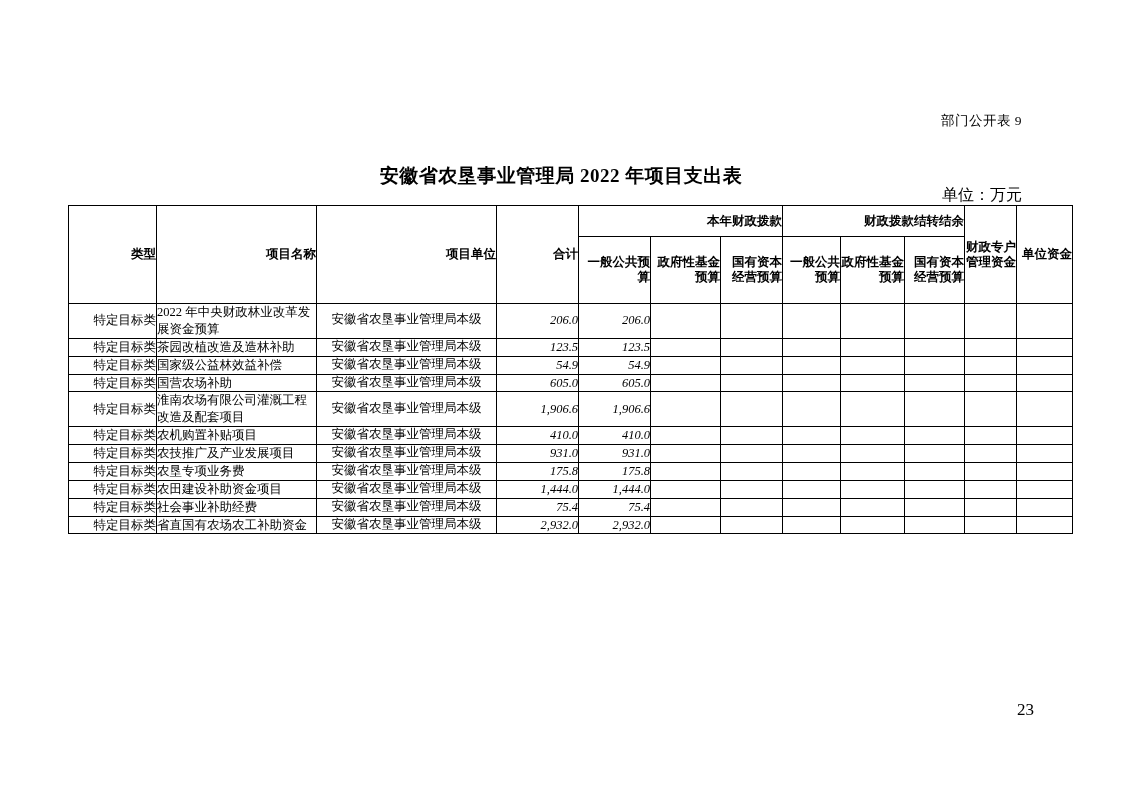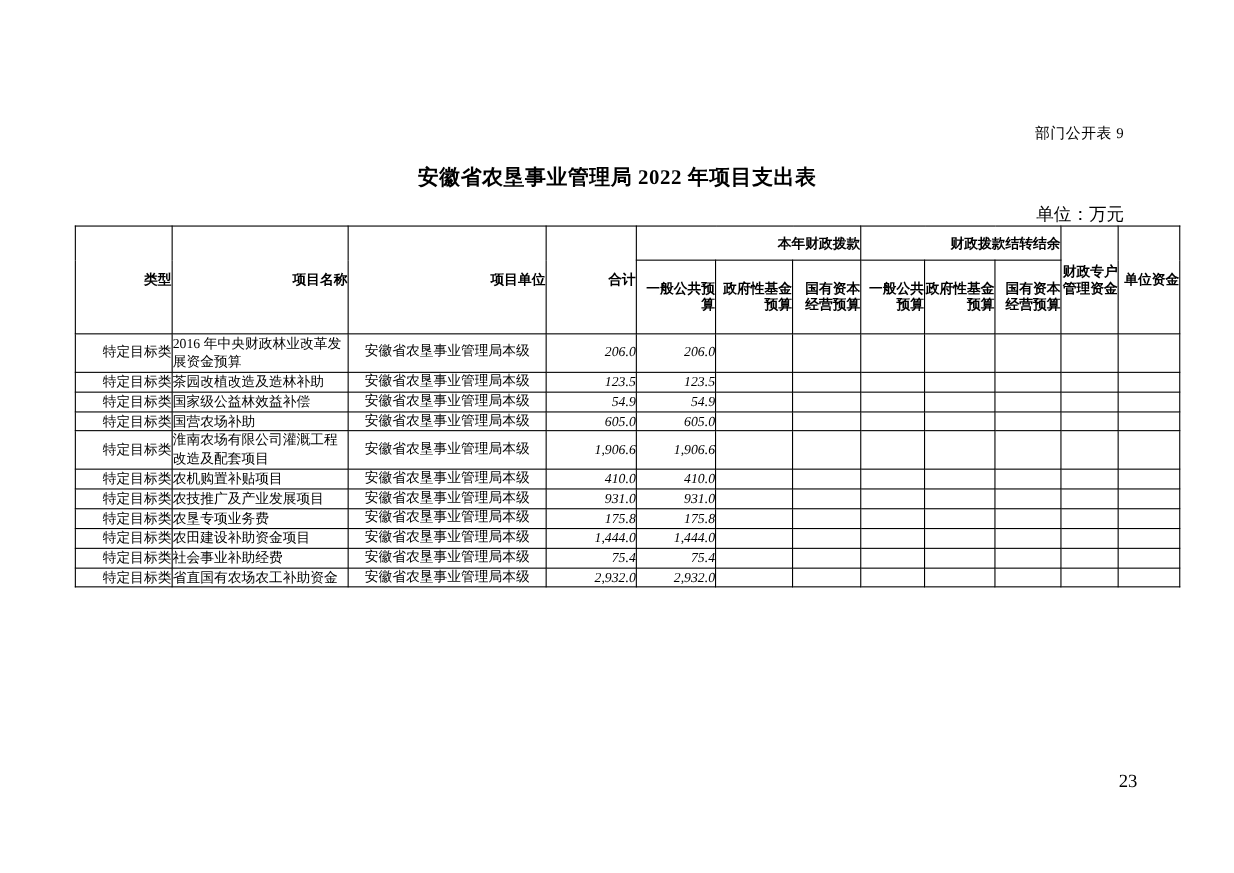--- a/index.html
+++ b/index.html
@@ -23,21 +23,21 @@
   }
   .form-code {
     position: absolute;
     top: 112px;
     right: 100px;
     font-size: 13.5px;
     letter-spacing: 0.5px;
   }
   .doc-title {
     position: absolute;
-    top: 148px;
+    top: 163px;
     left: 0;
     width: 1122px;
     text-align: center;
     font-size: 19px;
     font-weight: bold;
     letter-spacing: 0.5px;
   }
   .unit-note {
     position: absolute;
     top: 185px;
@@ -147,21 +147,21 @@
         <th class="hdr-sub">政府性基金预算</th>
         <th class="hdr-sub">国有资本经营预算</th>
         <th class="hdr-sub">一般公共预算</th>
         <th class="hdr-sub">政府性基金预算</th>
         <th class="hdr-sub">国有资本经营预算</th>
       </tr>
     </thead>
     <tbody>
         <tr>
           <td class="c-type">特定目标类</td>
-          <td class="c-name">2016 年中央财政林业改革发展资金预算</td>
+          <td class="c-name">2022 年中央财政林业改革发展资金预算</td>
           <td class="c-unit">安徽省农垦事业管理局本级</td>
           <td class="c-num">206.0</td>
           <td class="c-num">206.0</td>
           <td class="c-empty"></td>
           <td class="c-empty"></td>
           <td class="c-empty"></td>
           <td class="c-empty"></td>
           <td class="c-empty"></td>
           <td class="c-empty"></td>
           <td class="c-empty"></td>

